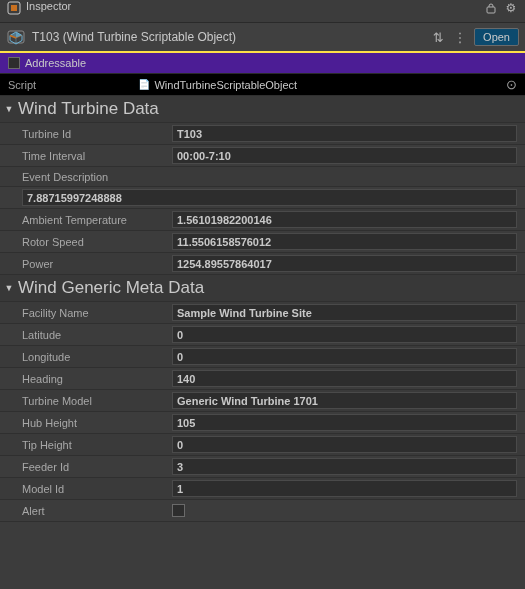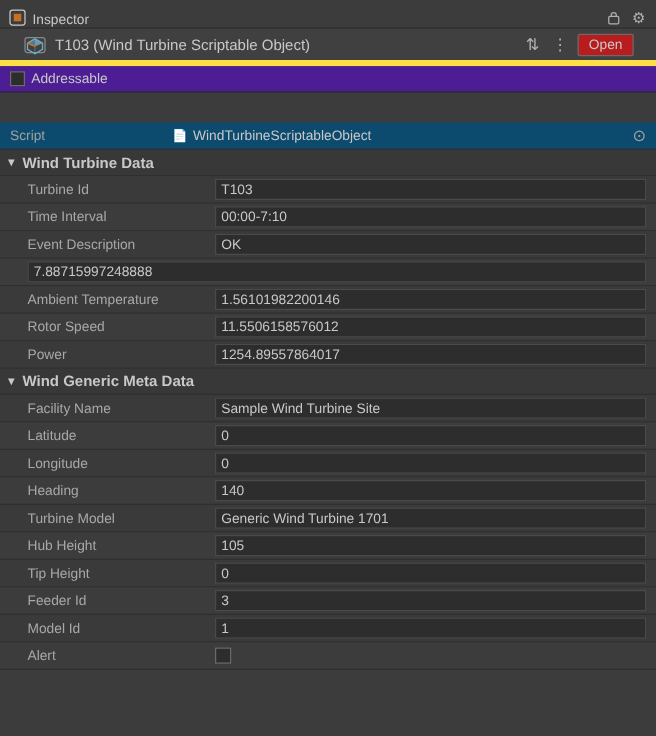--- a/index.html
+++ b/index.html
@@ -9,21 +9,21 @@
       background: #3c3c3c;
       color: #c8c8c8;
       width: 525px;
       min-height: 589px;
     }
 
     
     .title-bar {
       background: #3c3c3c;
       display: flex;
-      align-items: flex-end;
+      align-items: flex-start;
       height: 23px;
       padding: 0 6px;
       border-bottom: 1px solid #2a2a2a;
     }
     .title-bar-icon {
       width: 16px;
       height: 16px;
       margin-right: 4px;
       flex-shrink: 0;
     }
@@ -43,41 +43,41 @@
       font-size: 12px;
       margin-left: 4px;
     }
 
     
     .component-header {
       background: #404040;
       display: flex;
       align-items: center;
       height: 30px;
-      padding: 0 18px;
-      border-bottom: 5px solid #fde047;
+      padding: 0 6px;
+      border-bottom: 2px solid #fde047;
     }
     .component-icon {
       width: 20px;
       height: 20px;
       margin-right: 6px;
       flex-shrink: 0;
     }
     .component-title {
       color: #c8c8c8;
       font-size: 12px;
       flex: 1;
     }
     .component-header-btns {
       display: flex;
       align-items: center;
       gap: 6px;
     }
     .header-btn {
-      background: #b91c1c;
+      background: #0c4a6e;
       border: 1px solid #6a6a6a;
       color: #c8c8c8;
       font-size: 11px;
       padding: 2px 8px;
       cursor: pointer;
       border-radius: 2px;
     }
     .header-icon-btn {
       color: #b0b0b0;
       font-size: 13px;
@@ -107,22 +107,21 @@
     .inspector-content {
       background: #3c3c3c;
     }
 
     
     .script-row {
       display: flex;
       align-items: center;
       padding: 3px 8px;
       border-bottom: 1px solid #2f2f2f;
-      background: #0c4a6e;
-      margin-top: 24px;
+      background: #000000;
     }
     .script-label {
       width: 130px;
       color: #a0a0a0;
       font-size: 11px;
     }
     .script-value {
       display: flex;
       align-items: center;
       flex: 1;
@@ -155,22 +154,22 @@
       height: 10px;
       margin-right: 4px;
       color: #c8c8c8;
       font-size: 9px;
       display: flex;
       align-items: center;
       justify-content: center;
     }
     .section-label {
       color: #c8c8c8;
-      font-size: 12px;
-      font-weight: 700;
+      font-size: 17px;
+      font-weight: 400;
     }
 
     
     .field-row {
       display: flex;
       align-items: center;
       padding: 2px 8px 2px 22px;
       border-bottom: 1px solid #2f2f2f;
       min-height: 20px;
     }
@@ -189,20 +188,21 @@
     .field-value {
       flex: 1;
       color: #c8c8c8;
       font-size: 11px;
       background: #2d2d2d;
       border: 1px solid #4a4a4a;
       padding: 1px 4px;
       min-height: 17px;
       display: flex;
       align-items: center;
+      font-weight: bold;
     }
     .field-value.no-bg {
       background: transparent;
       border: none;
       padding: 0;
     }
 
     
     .field-checkbox {
       width: 13px;
@@ -274,21 +274,20 @@
       <div class="field-row">
         <span class="field-label">Turbine Id</span>
         <div class="field-value">T103</div>
       </div>
       <div class="field-row">
         <span class="field-label">Time Interval</span>
         <div class="field-value">00:00-7:10</div>
       </div>
       <div class="field-row">
         <span class="field-label">Event Description</span>
-        <div class="field-value">OK</div>
       </div>
       <div class="field-row">
         <div class="field-value">7.88715997248888</div>
       </div>
       <div class="field-row">
         <span class="field-label">Ambient Temperature</span>
         <div class="field-value">1.56101982200146</div>
       </div>
       <div class="field-row">
         <span class="field-label">Rotor Speed</span>

